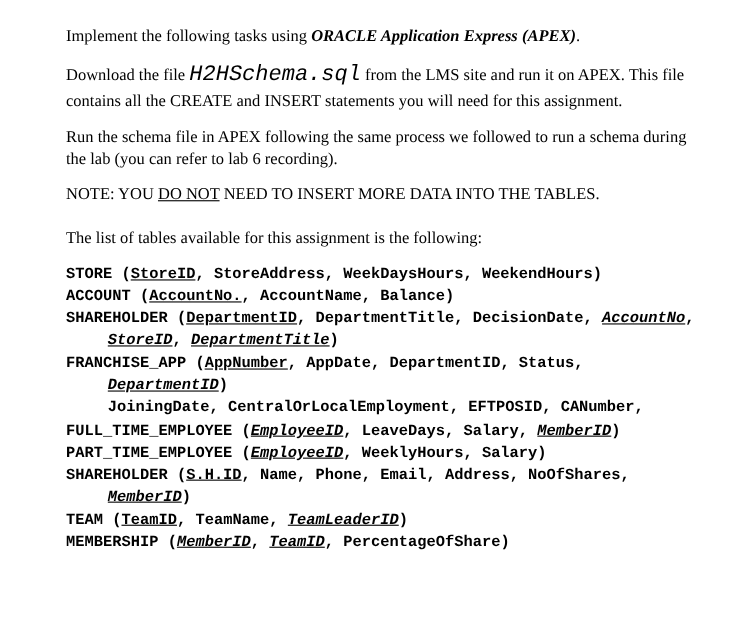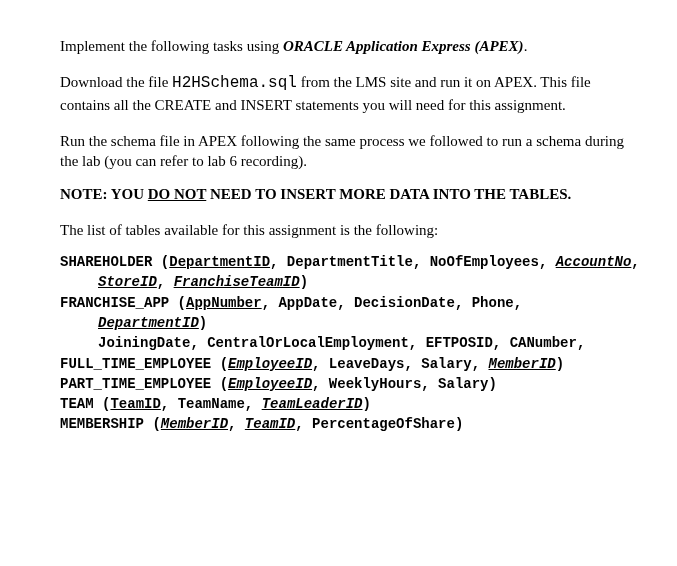--- a/index.html
+++ b/index.html
@@ -9,36 +9,37 @@
       font-size: 15px;
       color: #000;
       background: #fff;
       width: 677px;
     }
     .page {
       padding: 20px 35px 20px 60px;
       line-height: 1.35;
     }
     p {
-      margin: 16px 0 12px 0;
+      margin: 3px 0 12px 0;
     }
     .mono {
       font-family: 'Courier New', Courier, monospace;
-      font-size: 16px;
+      font-size: 20px;
+      font-style: italic;
     }
     .bold-italic {
       font-weight: bold;
       font-style: italic;
     }
     .underline {
       text-decoration: underline;
     }
     .note-heading {
-      font-weight: bold;
-      margin: 6px 0 6px 0;
+      font-weight: normal;
+      margin: 6px 0 20px 0;
     }
     .schema-block {
       font-family: 'Courier New', Courier, monospace;
       font-weight: bold;
       font-size: 14px;
       line-height: 1.45;
       margin: 0 0 14px 0;
       white-space: normal;
     }
     .schema-line {
@@ -76,35 +77,39 @@
 
   <p>Run the schema file in APEX following the same process we followed to run a schema during the lab (you can refer to lab 6 recording).</p>
 
   <p class="note-heading">
     <span>NOTE: YOU </span><span class="underline">DO NOT</span><span> NEED TO INSERT MORE DATA INTO THE TABLES.</span>
   </p>
 
   <p>The list of tables available for this assignment is the following:</p>
 
   <div class="schema-block">
+    <span class="schema-line"><span>STORE</span> (<span class="pk">StoreID</span><span>, StoreAddress, WeekDaysHours, WeekendHours)</span></span>
 
+    <span class="schema-line"><span>ACCOUNT</span> (<span class="pk">AccountNo.</span><span>, AccountName, Balance)</span></span>
 
-    <span class="schema-line"><span>SHAREHOLDER</span> (<span class="pk">DepartmentID</span><span>, DepartmentTitle, NoOfEmployees, </span><span class="fk">AccountNo</span><span>, </span></span>
-    <span class="wrap-indent"><span class="fk">StoreID</span><span>, </span><span class="fk">FranchiseTeamID</span><span>)</span></span>
+    <span class="schema-line"><span>SHAREHOLDER</span> (<span class="pk">DepartmentID</span><span>, DepartmentTitle, DecisionDate, </span><span class="fk">AccountNo</span><span>, </span></span>
+    <span class="wrap-indent"><span class="fk">StoreID</span><span>, </span><span class="fk">DepartmentTitle</span><span>)</span></span>
 
-    <span class="schema-line"><span>FRANCHISE_APP</span> (<span class="pk">AppNumber</span><span>, AppDate, DecisionDate, Phone, </span></span>
+    <span class="schema-line"><span>FRANCHISE_APP</span> (<span class="pk">AppNumber</span><span>, AppDate, DepartmentID, Status, </span></span>
 
     <span class="wrap-indent"><span class="fk">DepartmentID</span><span>)</span></span>
     <span class="wrap-indent"><span>JoiningDate, CentralOrLocalEmployment, EFTPOSID, CANumber,</span></span>
 
 
     <span class="schema-line"><span>FULL_TIME_EMPLOYEE</span> (<span class="pkfk">EmployeeID</span><span>, LeaveDays, Salary, </span><span class="fk">MemberID</span><span>)</span></span>
 
     <span class="schema-line"><span>PART_TIME_EMPLOYEE</span> (<span class="pkfk">EmployeeID</span><span>, WeeklyHours, Salary)</span></span>
 
 
+    <span class="schema-line"><span>SHAREHOLDER</span> (<span class="pk">S.H.ID</span><span>, Name, Phone, Email, Address, NoOfShares,</span></span>
+    <span class="wrap-indent"><span class="fk">MemberID</span><span>)</span></span>
 
     <span class="schema-line"><span>TEAM</span> (<span class="pk">TeamID</span><span>, TeamName, </span><span class="fk">TeamLeaderID</span><span>)</span></span>
 
     <span class="schema-line"><span>MEMBERSHIP</span> (<span class="pkfk">MemberID</span><span>, </span><span class="pkfk">TeamID</span><span>, PercentageOfShare)</span></span>
   </div>
 
 </div>
 
 </body></html>

